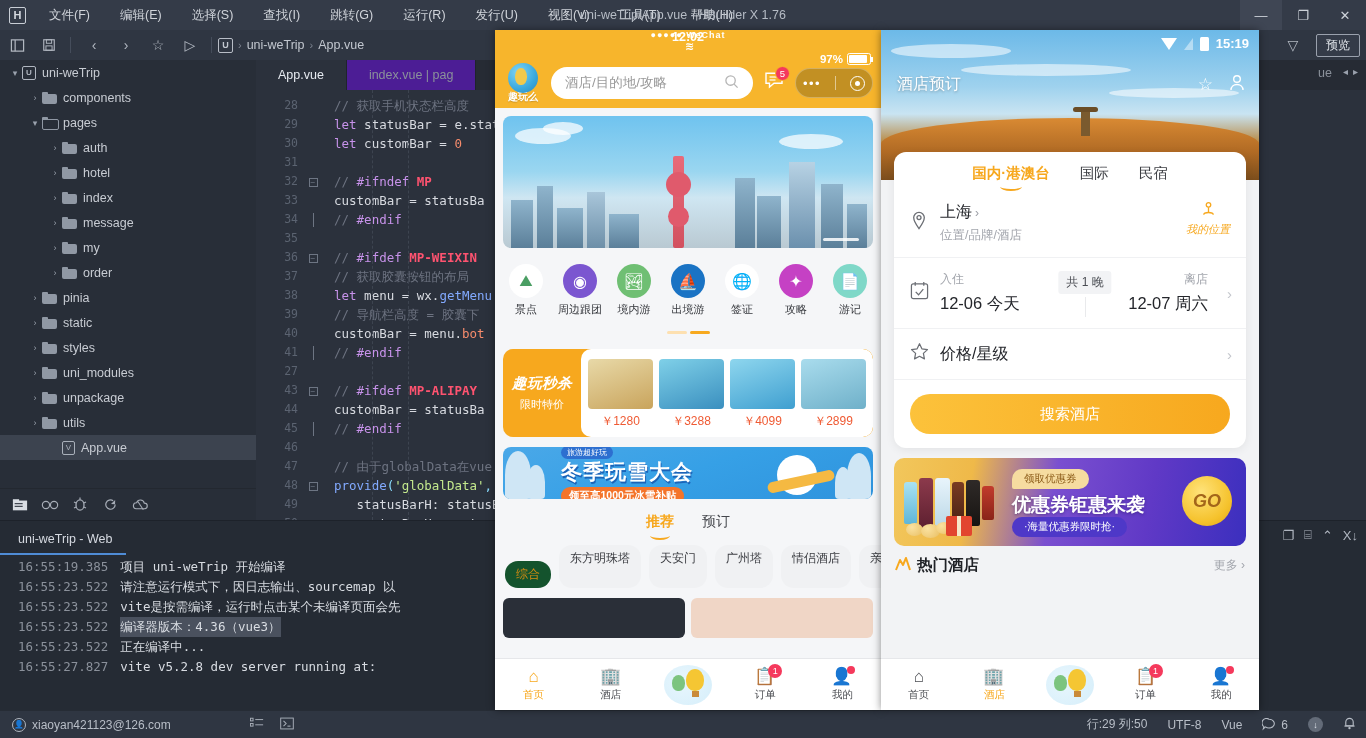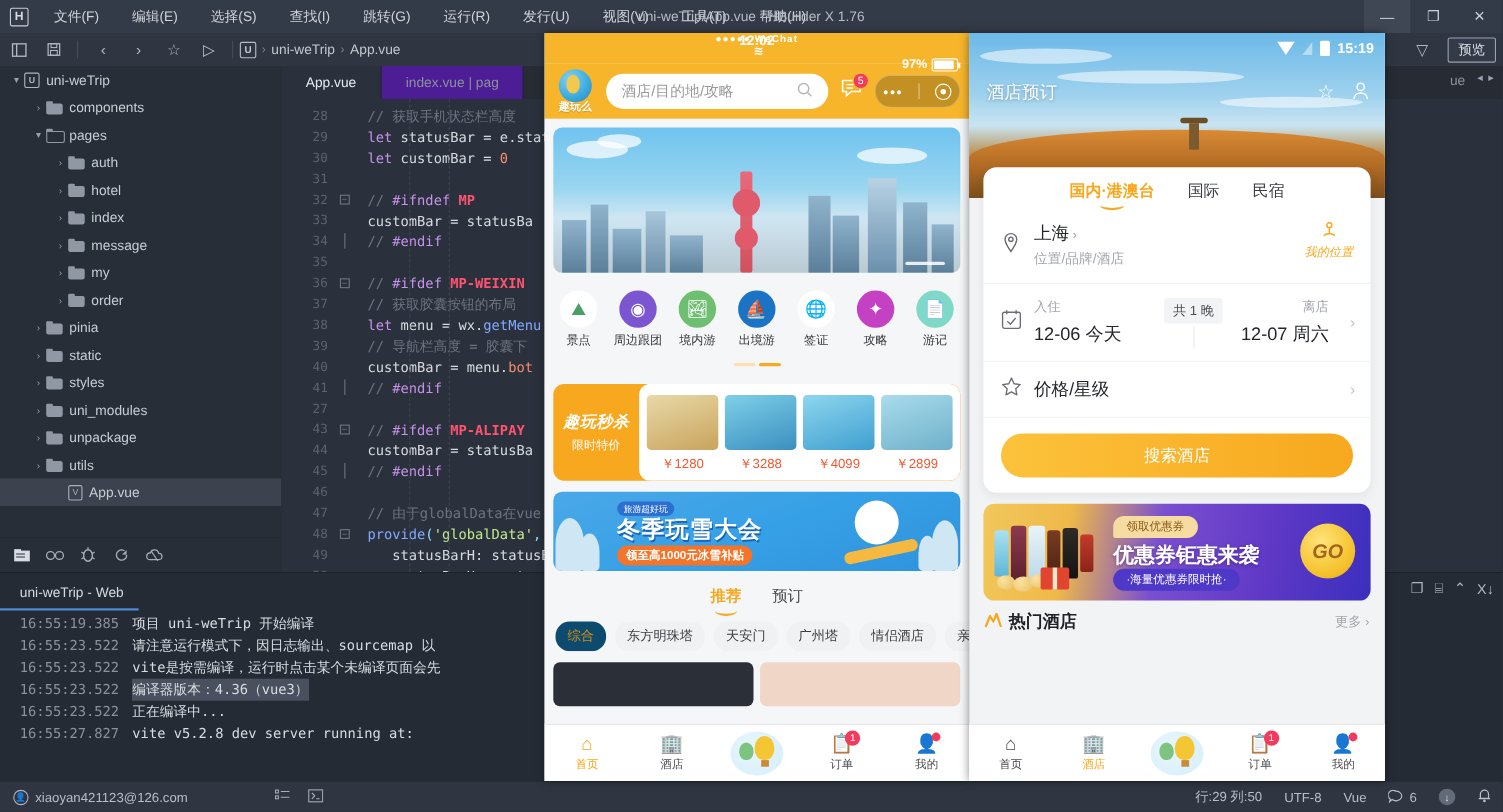--- a/index.html
+++ b/index.html
@@ -287,21 +287,21 @@
   .flash-sub { font-size: 11px; margin-top: 4px; }
   .flash-right {
     flex: 1; height: 100%; background: #fff; border-radius: 10px;
     display: flex; align-items: center; padding: 5px 4px 3px; justify-content: center;
   }
   .fi { flex: 1; text-align: center; padding: 0 3px; }
   .fi-img { width: 100%; height: 50px; border-radius: 4px; }
   .fi-price { font-size: 12px; color: #ef5a33; margin-top: 4px; }
 
   .winter {
-    margin: 10px 8px 0; height: 72px; border-radius: 8px; overflow: hidden; position: relative;
+    margin: 10px 8px 0; height: 52px; border-radius: 8px; overflow: hidden; position: relative;
     background: linear-gradient(160deg, #4aa8e8 0%, #36a0e6 50%, #2f93dd 100%);
     display: flex; align-items: center;
   }
   .winter-txt { padding-left: 58px; color: #fff; }
   .w-tag {
     display: inline-block; background: #2d6fd0; color: #fff; font-size: 8px;
     padding: 1px 6px; border-radius: 7px; margin-bottom: 2px;
   }
   .w-main {
     font-size: 21px; font-weight: bold; line-height: 1.05;
@@ -327,21 +327,21 @@
   .p1-tab.active:after {
     content: ""; position: absolute; left: 50%; transform: translateX(-50%);
     bottom: -9px; width: 20px; height: 7px;
     border-bottom: 2.5px solid #f7a81e; border-radius: 0 0 50% 50%;
   }
   .chips { display: flex; gap: 8px; padding: 12px 10px 0; overflow: hidden; }
   .chip {
     background: #f0f1f3; color: #3b3d42; font-size: 12px;
     padding: 5px 11px; border-radius: 13px; white-space: nowrap;
   }
-  .chip.active { background: #0c4a6e; color: #d98d10; }
+  .chip.active { background: #14532d; color: #d98d10; margin-top: 16px; }
   .p1-cards { display: flex; gap: 6px; padding: 10px 8px 0; }
   .p1-card { flex: 1; height: 40px; border-radius: 6px; }
 
   .tabbar {
     position: absolute; left: 0; bottom: 0; width: 386px; height: 52px;
     background: #fff; border-top: 1px solid #e6e7ea; display: flex; align-items: center;
   }
   .tbi { flex: 1; text-align: center; position: relative; }
   .tbi-ico { font-size: 17px; color: #4a4c51; line-height: 1; }
   .tbi-lab { font-size: 10.5px; color: #4a4c51; margin-top: 3px; }

